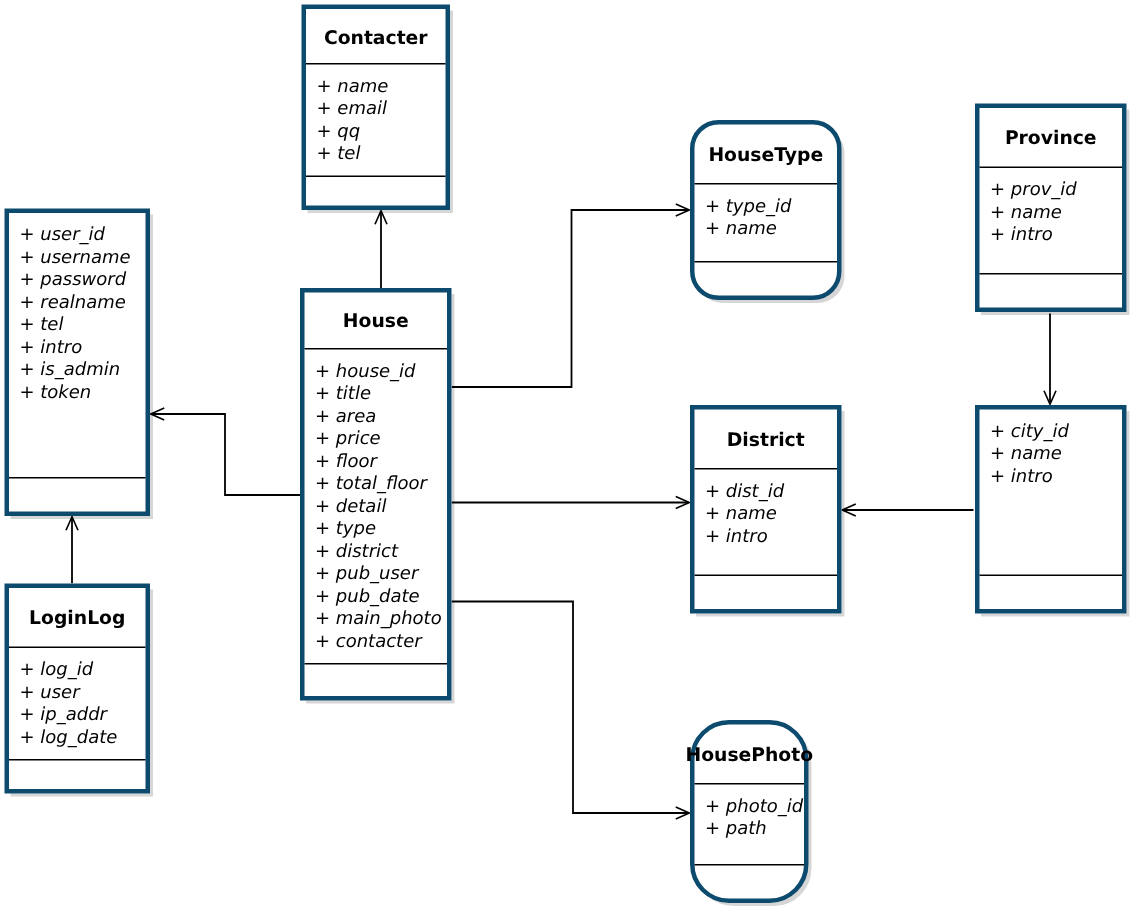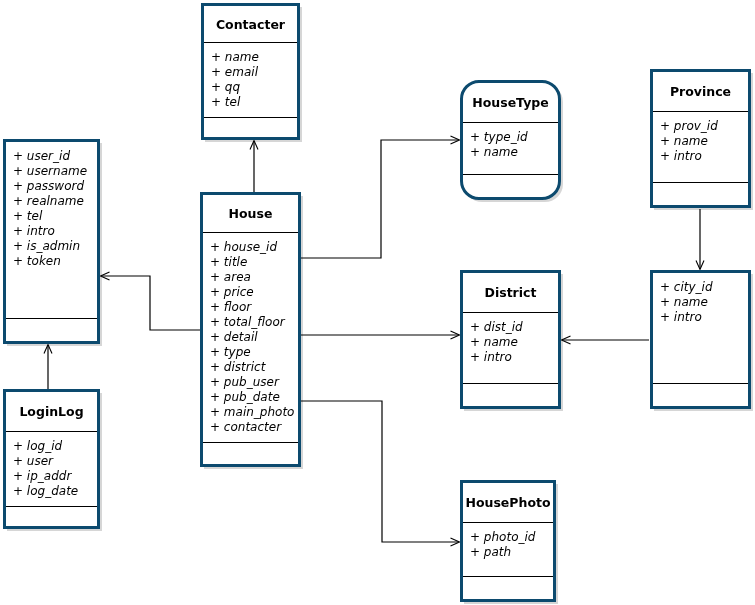--- a/index.html
+++ b/index.html
@@ -172,21 +172,21 @@
       <div class="uml-ops" style="height: 22px;"></div>
     </div>
     <div class="uml-class" style="left: 650px; top: 270px; width: 101px; height: 139px;">
       <div class="uml-attrs">
         <div class="uml-attr">+ city_id</div>
         <div class="uml-attr">+ name</div>
         <div class="uml-attr">+ intro</div>
       </div>
       <div class="uml-ops" style="height: 22px;"></div>
     </div>
-    <div class="uml-class" style="left: 460px; top: 480px; width: 96px; height: 122px;">
+    <div class="uml-class" style="left: 460px; top: 480px; width: 79px; height: 122px; border-radius: 26px;">
       <div class="uml-title" style="height: 40px;">HousePhoto</div>
       <div class="uml-attrs">
         <div class="uml-attr">+ photo_id</div>
         <div class="uml-attr">+ path</div>
       </div>
       <div class="uml-ops" style="height: 22px;"></div>
     </div>
   </div>
 
 </body></html>

